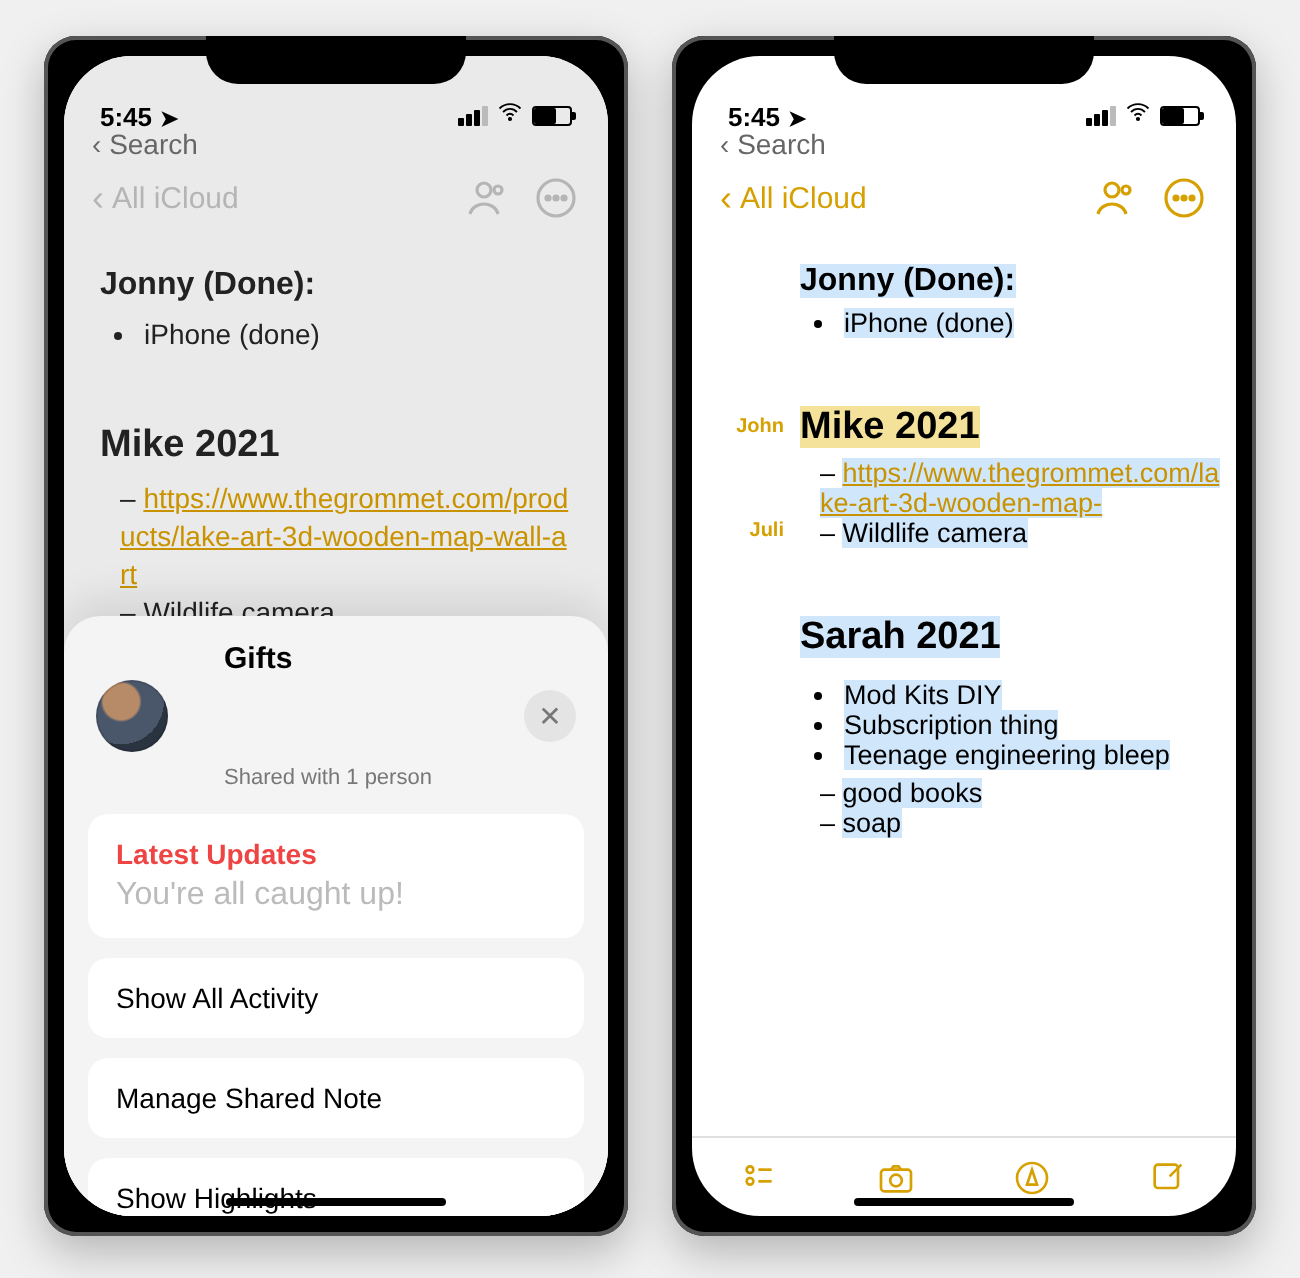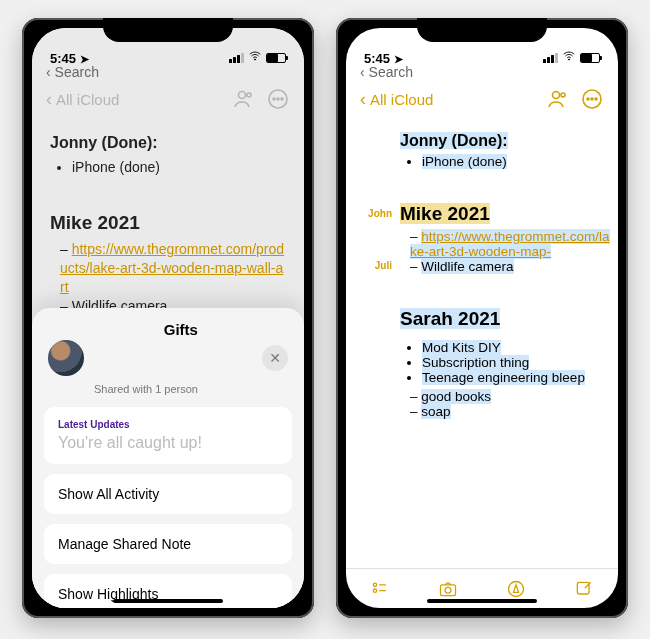--- a/index.html
+++ b/index.html
@@ -79,40 +79,40 @@
   .dim .note-body { color: #222; }
 
   .sheet {
     position: absolute; left: 0; right: 0; bottom: 0;
     background: #f4f4f4;
     border-top-left-radius: 18px; border-top-right-radius: 18px;
     padding: 14px 12px 24px;
     height: 300px;
     box-shadow: 0 -8px 20px rgba(0,0,0,.1);
   }
-  .sheet-header { display: flex; align-items: center; gap: 10px; padding: 0 4px 12px; text-align: right; }
+  .sheet-header { display: flex; align-items: center; gap: 28px; padding: 0 4px 12px; }
   .avatar {
     width: 36px; height: 36px; border-radius: 50%; flex: none;
     background: radial-gradient(circle at 35% 30%, #b78b68 0 26%, #4a576b 30% 62%, #2a3441 62%);
     box-shadow: inset 0 0 0 1px rgba(0,0,0,.1);
   }
   .sheet-title { font-size: 15px; font-weight: 700; line-height: 1.1; }
   .sheet-sub { font-size: 11px; color: #777; margin-top: 44px; }
   .close {
     margin-left: auto; width: 26px; height: 26px; border-radius: 50%;
     background: #e4e4e4; display: flex; align-items: center; justify-content: center;
     color: #777; font-size: 14px;
   }
   .card {
     background: #fff; border-radius: 10px; padding: 12px 14px; margin-bottom: 10px;
     display: flex; align-items: center; justify-content: space-between;
     font-size: 14px;
   }
   .card.updates { display: block; }
-  .updates .u-head { font-size: 10px; color: #4c1d95; font-weight: 600; }
+  .updates .u-head { font-size: 14px; color: #ef4444; font-weight: 600; }
   .updates .u-body { font-size: 16px; color: #bbb; margin-top: 4px; }
 
   .homebar {
     position: absolute; bottom: 5px; left: 50%; transform: translateX(-50%);
     width: 110px; height: 4px; background: #000; border-radius: 3px;
   }
 
   
   .right-body { display: flex; padding: 4px 0 0 0; font-size: 13.5px; overflow: hidden; flex:1; }
   .margin-col { width: 54px; flex: none; text-align: right; padding-right: 8px; font-size: 10px; color: #d6a100; font-weight: 600; }

